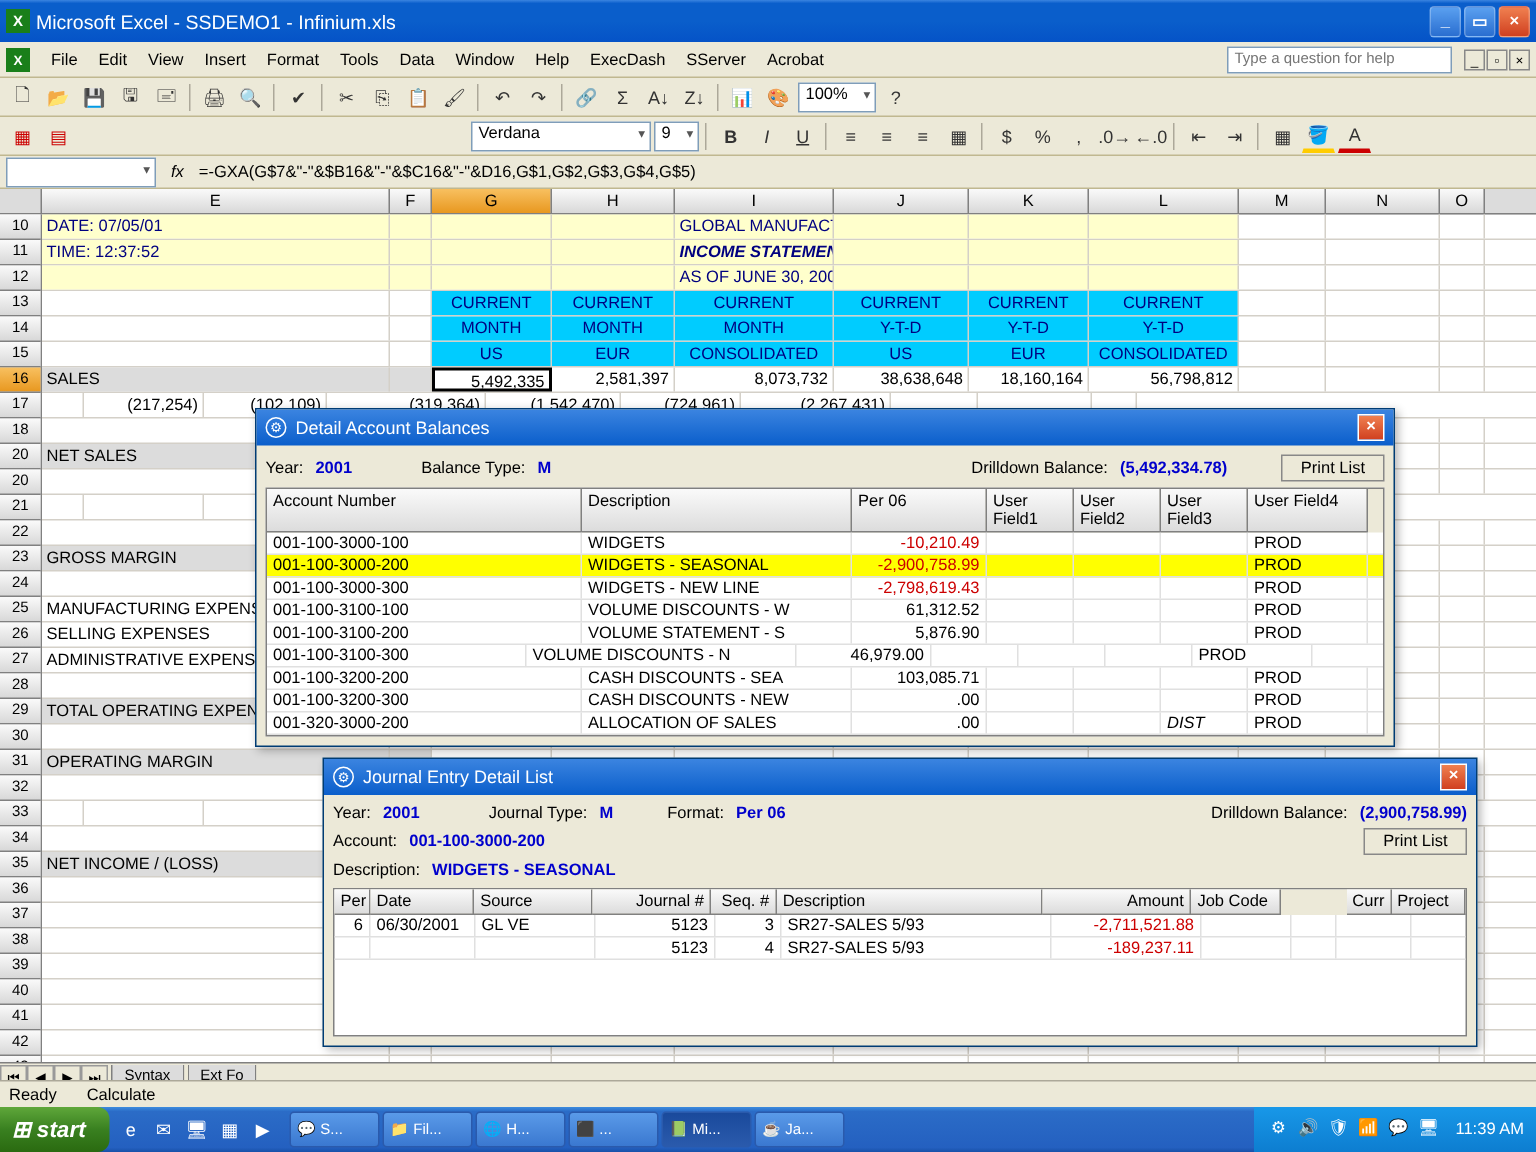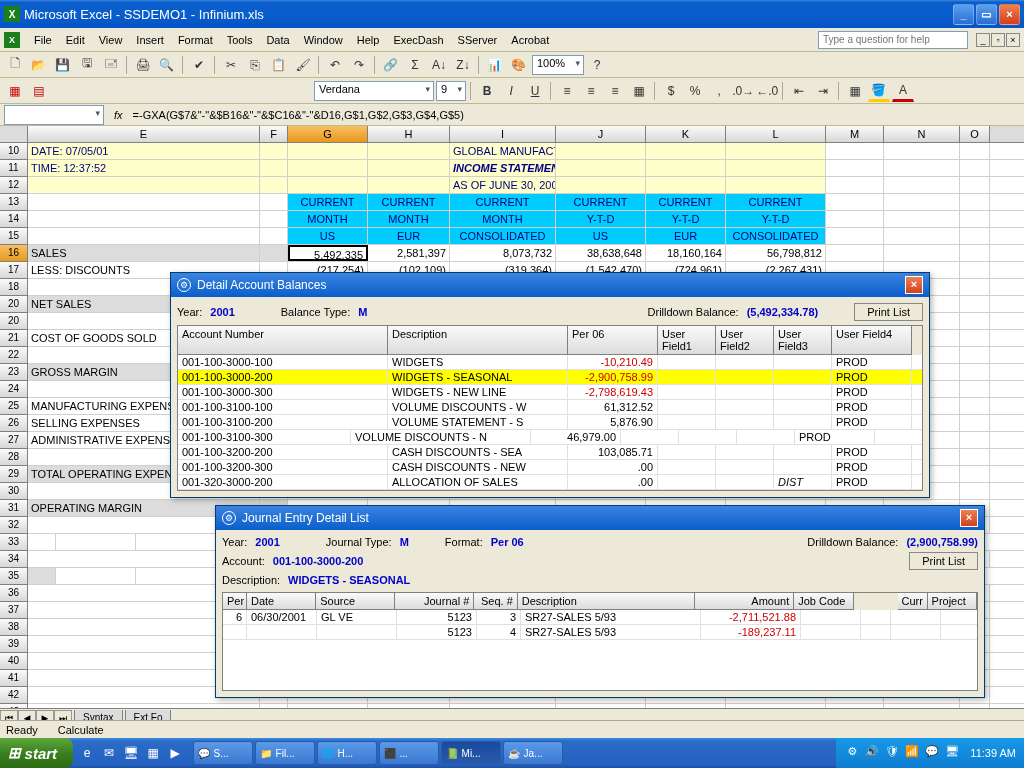--- a/index.html
+++ b/index.html
@@ -348,21 +348,20 @@
           <div class="cell numcell" style="width: 82px;">2,581,397</div>
           <div class="cell numcell" style="width: 106px;">8,073,732</div>
           <div class="cell numcell" style="width: 90px;">38,638,648</div>
           <div class="cell numcell" style="width: 80px;">18,160,164</div>
           <div class="cell numcell" style="width: 100px;">56,798,812</div>
           <div class="cell " style="width: 58px;"></div>
           <div class="cell " style="width: 76px;"></div>
           <div class="cell " style="width: 30px;"></div>
         </div>
         <div class="cellrow">
-          <div class="cell " style="width: 232px;">  LESS:  DISCOUNTS</div>
           <div class="cell " style="width: 28px;"></div>
           <div class="cell numcell" style="width: 80px;">(217,254)</div>
           <div class="cell numcell" style="width: 82px;">(102,109)</div>
           <div class="cell numcell" style="width: 106px;">(319,364)</div>
           <div class="cell numcell" style="width: 90px;">(1,542,470)</div>
           <div class="cell numcell" style="width: 80px;">(724,961)</div>
           <div class="cell numcell" style="width: 100px;">(2,267,431)</div>
           <div class="cell " style="width: 58px;"></div>
           <div class="cell " style="width: 76px;"></div>
           <div class="cell " style="width: 30px;"></div>
@@ -400,21 +399,20 @@
           <div class="cell " style="width: 82px;"></div>
           <div class="cell " style="width: 106px;"></div>
           <div class="cell " style="width: 90px;"></div>
           <div class="cell " style="width: 80px;"></div>
           <div class="cell " style="width: 100px;"></div>
           <div class="cell " style="width: 58px;"></div>
           <div class="cell " style="width: 76px;"></div>
           <div class="cell " style="width: 30px;"></div>
         </div>
         <div class="cellrow">
-          <div class="cell " style="width: 232px;">COST OF GOODS SOLD</div>
           <div class="cell " style="width: 28px;"></div>
           <div class="cell " style="width: 80px;"></div>
           <div class="cell " style="width: 82px;"></div>
           <div class="cell " style="width: 106px;"></div>
           <div class="cell " style="width: 90px;"></div>
           <div class="cell " style="width: 80px;"></div>
           <div class="cell " style="width: 100px;"></div>
           <div class="cell " style="width: 58px;"></div>
           <div class="cell " style="width: 76px;"></div>
           <div class="cell " style="width: 30px;"></div>
@@ -581,20 +579,21 @@
           <div class="cell " style="width: 82px;"></div>
           <div class="cell " style="width: 106px;"></div>
           <div class="cell " style="width: 90px;"></div>
           <div class="cell " style="width: 80px;"></div>
           <div class="cell " style="width: 100px;"></div>
           <div class="cell " style="width: 58px;"></div>
           <div class="cell " style="width: 76px;"></div>
           <div class="cell " style="width: 30px;"></div>
         </div>
         <div class="cellrow">
+          <div class="cell graybg" style="width: 232px;">   NET INCOME / (LOSS)</div>
           <div class="cell graybg" style="width: 28px;"></div>
           <div class="cell " style="width: 80px;"></div>
           <div class="cell " style="width: 82px;"></div>
           <div class="cell " style="width: 106px;"></div>
           <div class="cell " style="width: 90px;"></div>
           <div class="cell " style="width: 80px;"></div>
           <div class="cell " style="width: 100px;"></div>
           <div class="cell " style="width: 58px;"></div>
           <div class="cell " style="width: 76px;"></div>
           <div class="cell " style="width: 30px;"></div>

